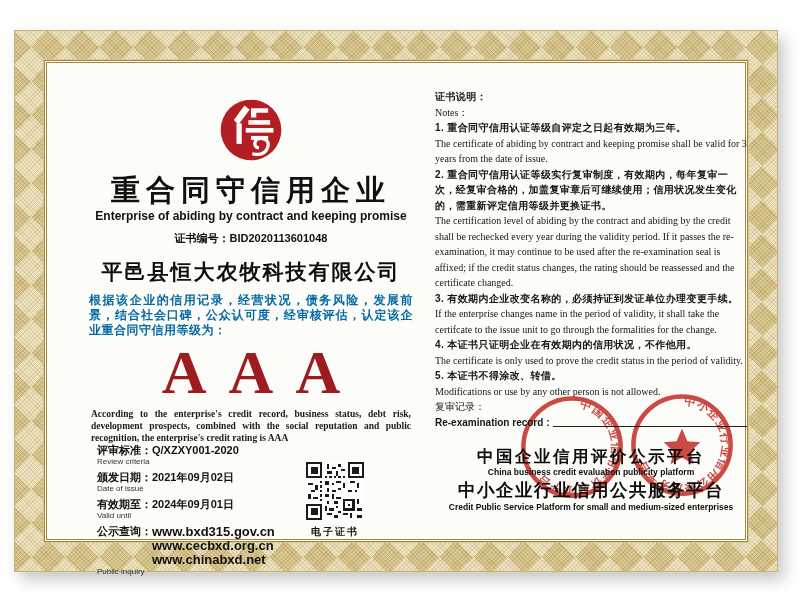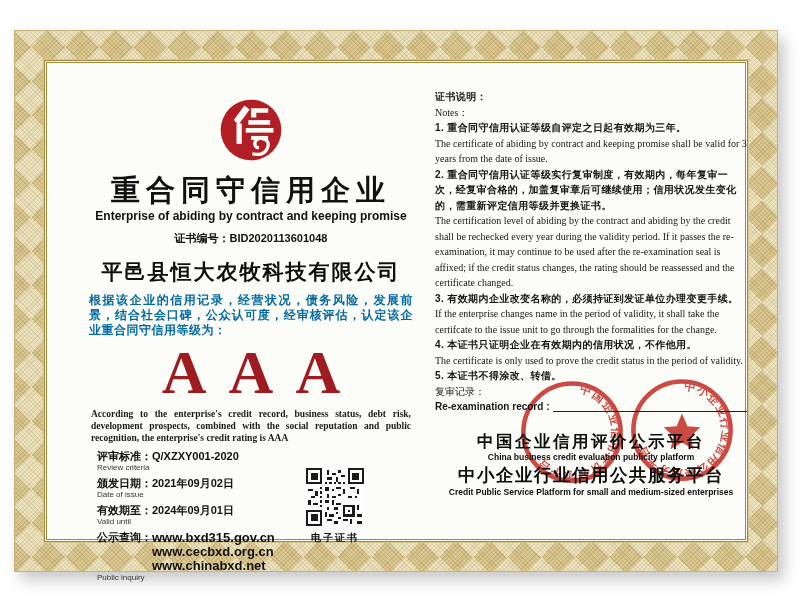--- a/index.html
+++ b/index.html
@@ -27,21 +27,21 @@
   
   .col-left{position:absolute;left:36px;top:16px;width:336px;height:100%;text-align:center;}
   .emblem{margin-top:18px;}
   .cert-title{margin-top:6px;font-size:29px;line-height:34px;font-weight:bold;letter-spacing:6px;color:#111;}
   .cert-subtitle{margin-top:2px;font-size:12px;line-height:14px;font-weight:bold;color:#111;}
   .cert-no{margin-top:8px;font-size:11px;line-height:14px;font-weight:bold;color:#111;}
   .company{margin-top:14px;font-size:21px;line-height:26px;font-weight:bold;letter-spacing:2px;color:#0f0f0f;}
   .statement-zh{margin:8px 6px 0 6px;font-size:12px;line-height:15px;font-weight:700;text-align:justify;letter-spacing:.5px;color:#0369a1;}
   .rating{margin-top:2px;font-family:"Liberation Serif",serif;font-size:62px;line-height:64px;font-weight:bold;color:#9e1b20;letter-spacing:22px;padding-left:22px;}
   .statement-en{margin:4px 8px 0 8px;font-family:"Liberation Serif",serif;font-size:9.5px;line-height:12px;font-weight:bold;text-align:justify;color:#1a1a1a;}
-  .meta{margin-top:6px;text-align:left;padding-left:14px;position:relative;height:150px;}
+  .meta{text-align:left;padding-left:14px;position:relative;height:150px;}
   .meta-row{margin-bottom:5px;}
   .meta-line{font-size:11px;line-height:13px;font-weight:bold;color:#111;}
   .meta-line .val{font-weight:bold;}
   .meta-sub{font-size:8px;line-height:9px;color:#333;}
   .url-stack{display:inline-block;vertical-align:top;}
   .url-stack div{font-size:13px;line-height:14px;font-weight:bold;}
   .qr-block{position:absolute;left:212px;top:18px;width:80px;text-align:center;}
   .qr{width:58px;height:58px;display:block;margin:0 auto;}
   .qr-caption{margin-top:5px;font-size:10px;font-weight:bold;letter-spacing:2px;color:#111;}
 
@@ -206,20 +206,21 @@
           <div class="nz">2. 重合同守信用认证等级实行复审制度，有效期内，每年复审一次，经复审合格的，加盖复审章后可继续使用；信用状况发生变化的，需重新评定信用等级并更换证书。</div>
           <div class="ne">The certification level of abiding by the contract and abiding by the credit shall be rechecked every year during the validity period. If it passes the re-examination, it may continue to be used after the re-examination seal is affixed; if the credit status changes, the rating should be reassessed and the certificate changed.</div>
 
           <div class="nz">3. 有效期内企业改变名称的，必须持证到发证单位办理变更手续。</div>
           <div class="ne">If the enterprise changes name in the period of validity, it shall take the certifcate to the issue unit to go through the formalities for the change.</div>
 
           <div class="nz">4. 本证书只证明企业在有效期内的信用状况，不作他用。</div>
           <div class="ne">The certificate is only used to prove the credit status in the period of validity.</div>
 
           <div class="nz">5. 本证书不得涂改、转借。</div>
+          <div class="ne">Modifications or use by any other person is not allowed.</div>
 
           <div class="review-zh">复审记录：</div>
           <div class="review">
             <span class="lbl">Re-examination record :</span>
             <span class="fill-line"></span>
           </div>
         </div>
 
 
         <div class="platform-block">

